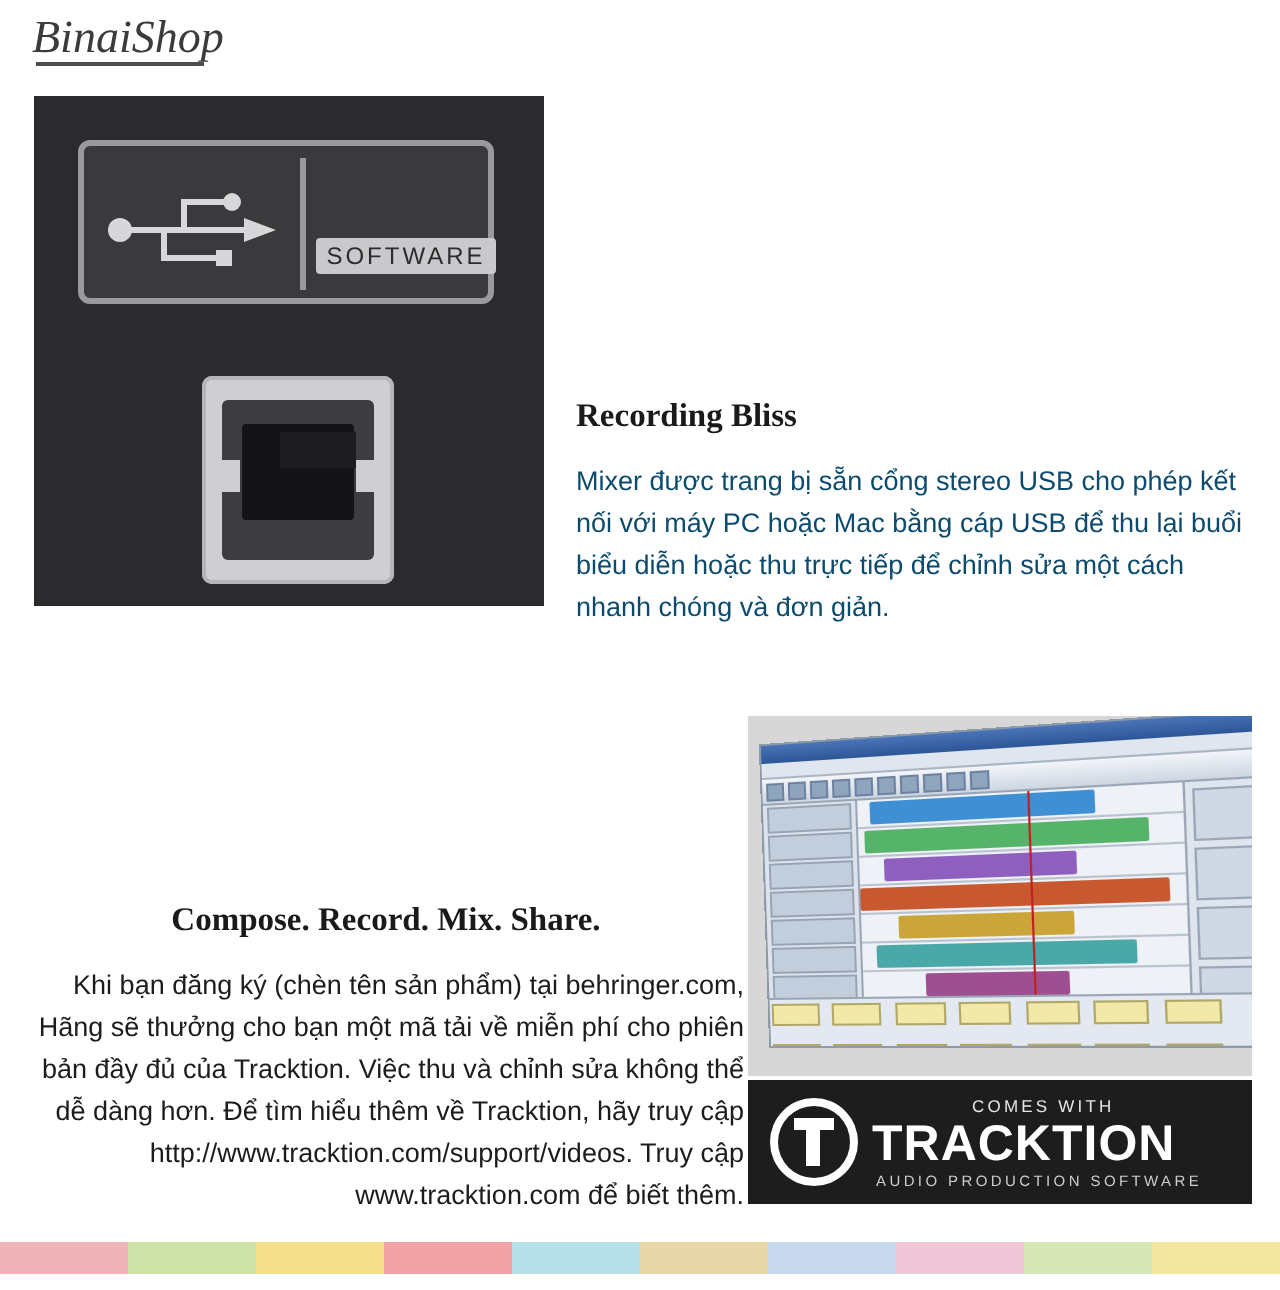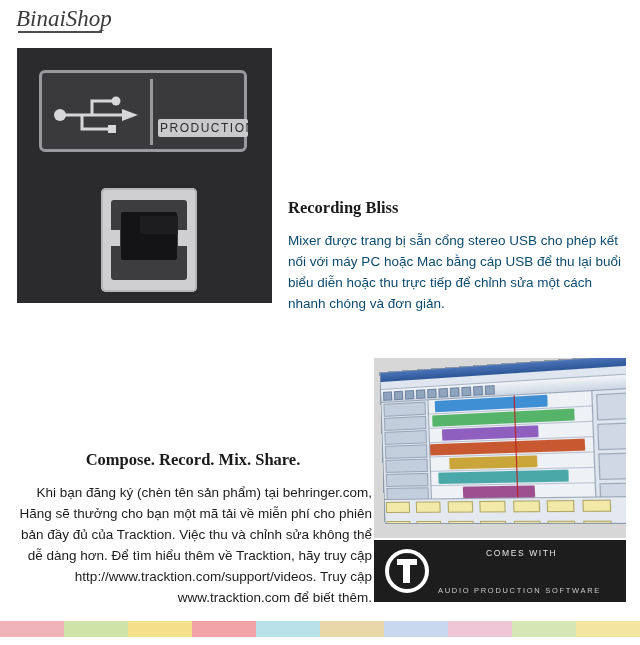--- a/index.html
+++ b/index.html
@@ -369,21 +369,21 @@
     <svg class="trident" viewBox="0 0 92 48">
       <circle cx="8" cy="26" r="6" fill="#d7d7da"></circle>
       <rect x="12" y="24.5" width="60" height="3" fill="#d7d7da"></rect>
       <path d="M40 26 L40 12 L62 12" stroke="#d7d7da" stroke-width="3" fill="none"></path>
       <path d="M30 26 L30 40 L56 40" stroke="#d7d7da" stroke-width="3" fill="none"></path>
       <rect x="56" y="36" width="8" height="8" fill="#d7d7da"></rect>
       <circle cx="64" cy="12" r="4.5" fill="#d7d7da"></circle>
       <path d="M70 20 L86 26 L70 32 Z" fill="#d7d7da"></path>
     </svg>
     <div class="usb-divider"></div>
-    <div class="usb-sub">PRODUCTION</div>
+    <div class="usb-sub">SOFTWARE</div>
   </div>
   <div class="usb-port-outer">
     <div class="usb-port-mid">
       <div class="usb-port-inner">
         <div class="usb-port-tab"></div>
       </div>
       <div class="usb-notch-l"></div>
       <div class="usb-notch-r"></div>
     </div>
   </div>
@@ -479,20 +479,21 @@
   </div>
 </div>
 
 <div class="trk-logo">
   <svg class="trk-mark" viewBox="0 0 46 46">
     <circle cx="23" cy="23" r="22" fill="#ffffff"></circle>
     <circle cx="23" cy="23" r="18" fill="#1d1d1d"></circle>
     <path d="M13 11 H33 V17 H26 V35 H19 V17 H13 Z" fill="#ffffff"></path>
   </svg>
   <div class="trk-comes">COMES WITH</div>
+  <div class="trk-name">TRACKTION</div>
   <div class="trk-tag">AUDIO PRODUCTION SOFTWARE</div>
 </div>
 
 <div class="strip">
   <div style="background:#f0b3b8"></div>
   <div style="background:#cfe3a8"></div>
   <div style="background:#f4e08a"></div>
   <div style="background:#f2a3a8"></div>
   <div style="background:#b7e0e8"></div>
   <div style="background:#e8d7a8"></div>

